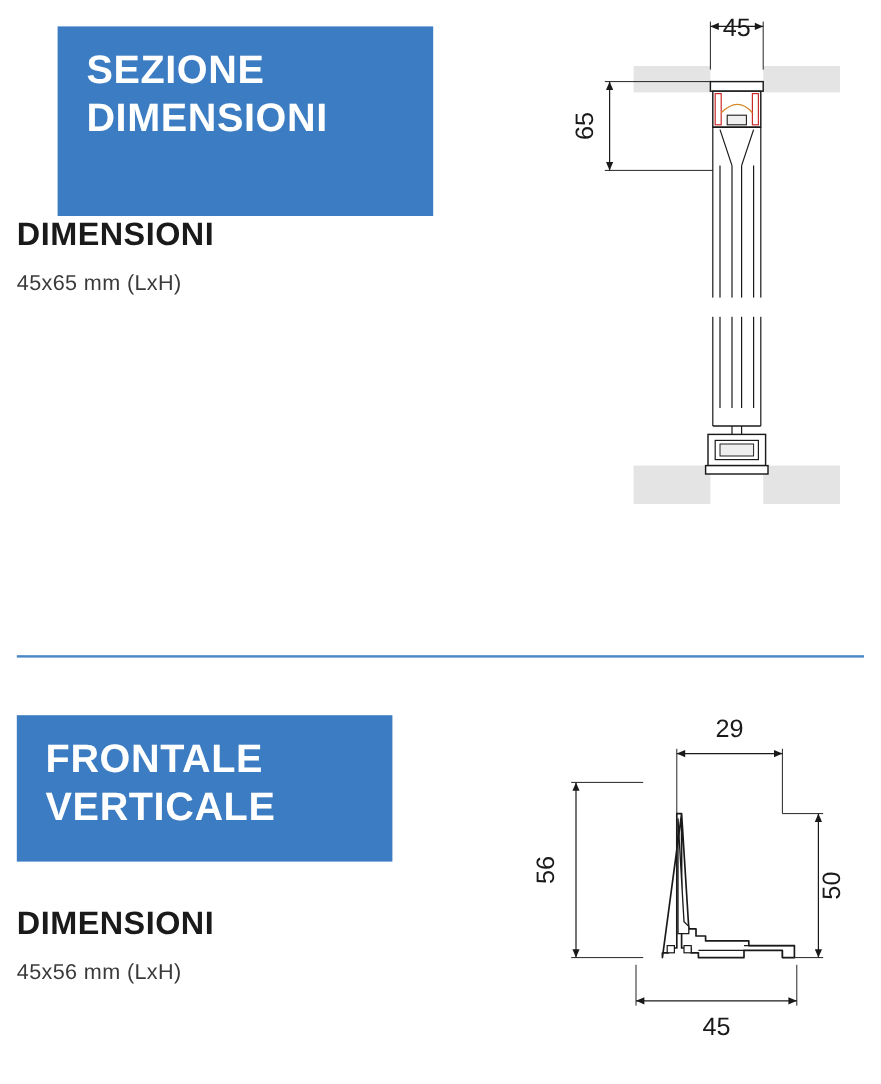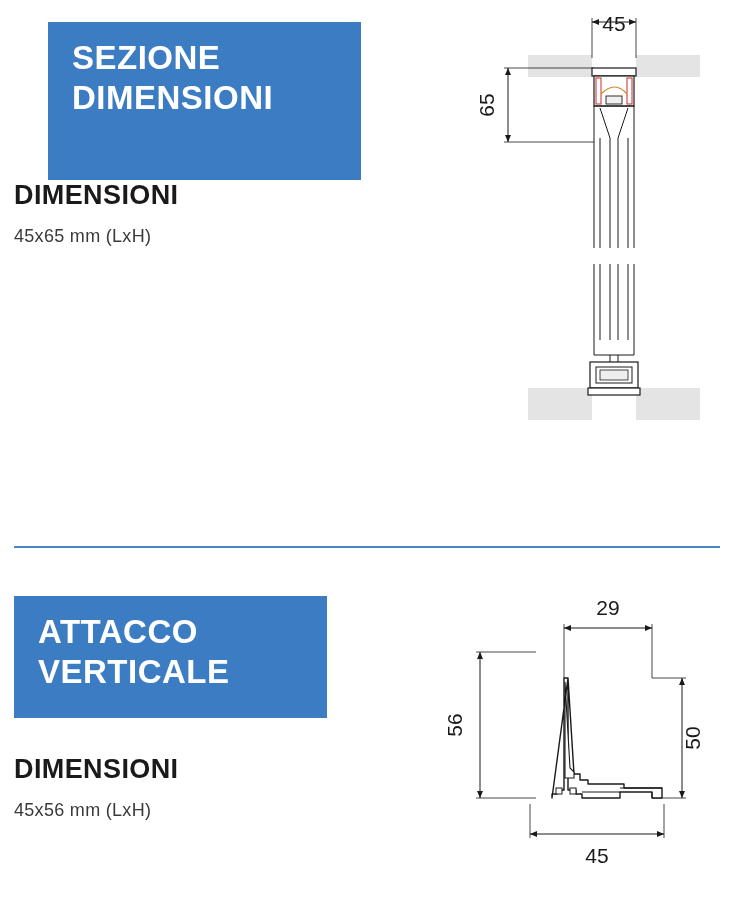--- a/index.html
+++ b/index.html
@@ -137,21 +137,21 @@
       <line x1="158" y1="345" x2="158" y2="352" stroke="#1a1a1a" stroke-width="1"></line>
     </svg>
   </div>
 </div>
 
 <div class="divider"></div>
 
 <div class="section" id="section-frontal">
 
   <div class="title-badge" style="left:14px; top:34px; width:313px; height:122px;">
-    <span class="line">ATTACCO</span>
+    <span class="line">FRONTALE</span>
     <span class="line">VERTICALE</span>
   </div>
 
   <div class="dim-heading" style="left:14px; top:192px;">DIMENSIONI</div>
 
   <div class="dim-value" style="left:14px; top:238px;">45x56 mm (LxH)</div>
 
   <div class="drawing" style="left:424px; top:20px;">
     <svg width="310" height="300" viewBox="0 0 310 300" xmlns="http://www.w3.org/2000/svg">
 

